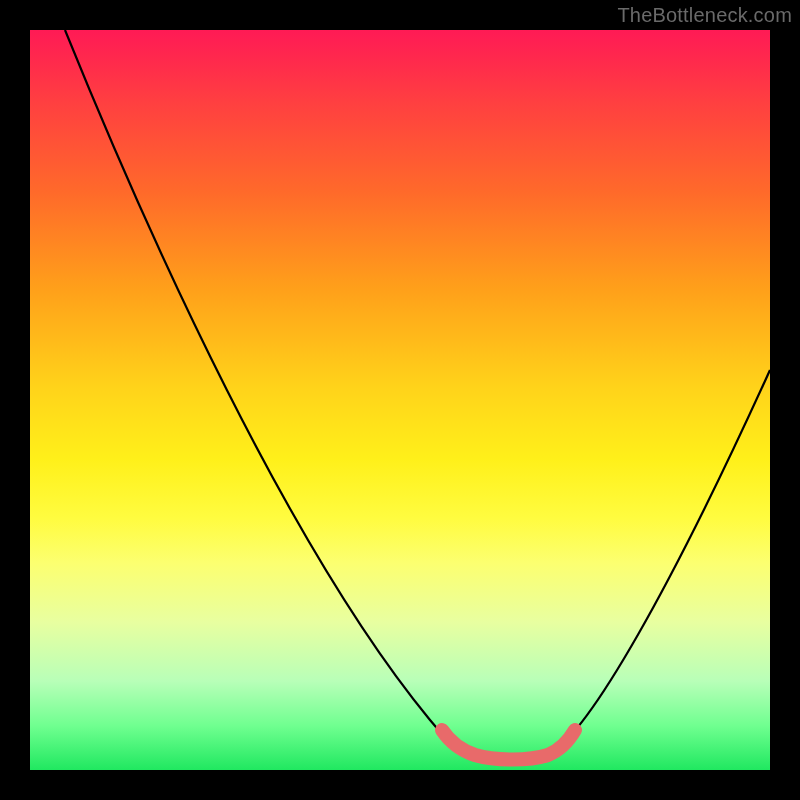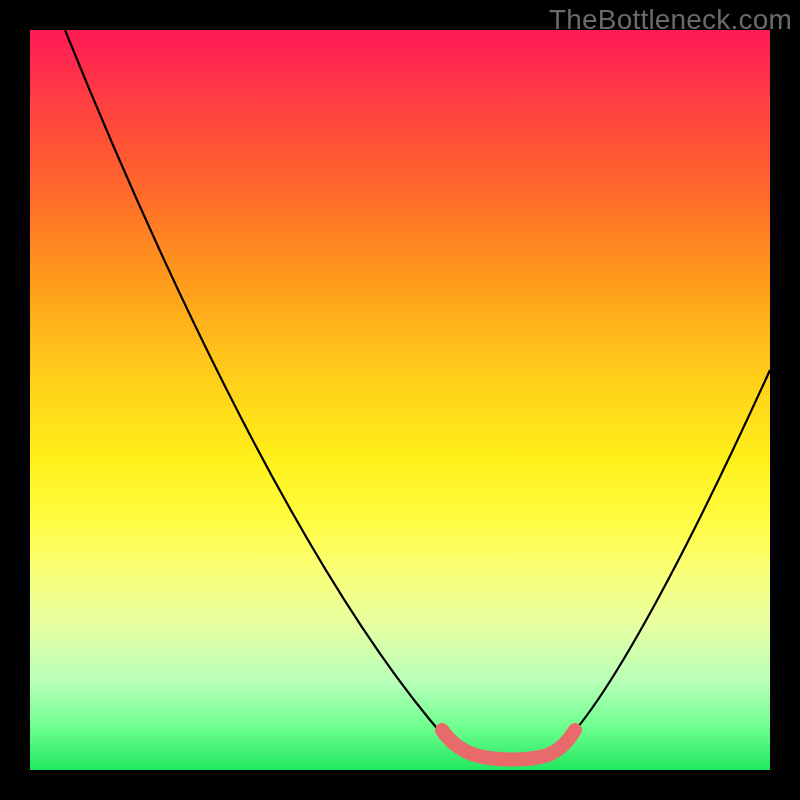--- a/index.html
+++ b/index.html
@@ -46,21 +46,21 @@
     left: 0;
     top: 0;
     width: 740px;
     height: 740px;
   }
   .watermark {
     position: absolute;
     top: 4px;
     right: 8px;
     color: #6a6a6a;
-    font-size: 28px;
+    font-size: 20px;
     font-weight: 500;
     letter-spacing: 0.2px;
     user-select: none;
   }
 </style>
 </head>
 <body>
 
 <div class="frame">
 

